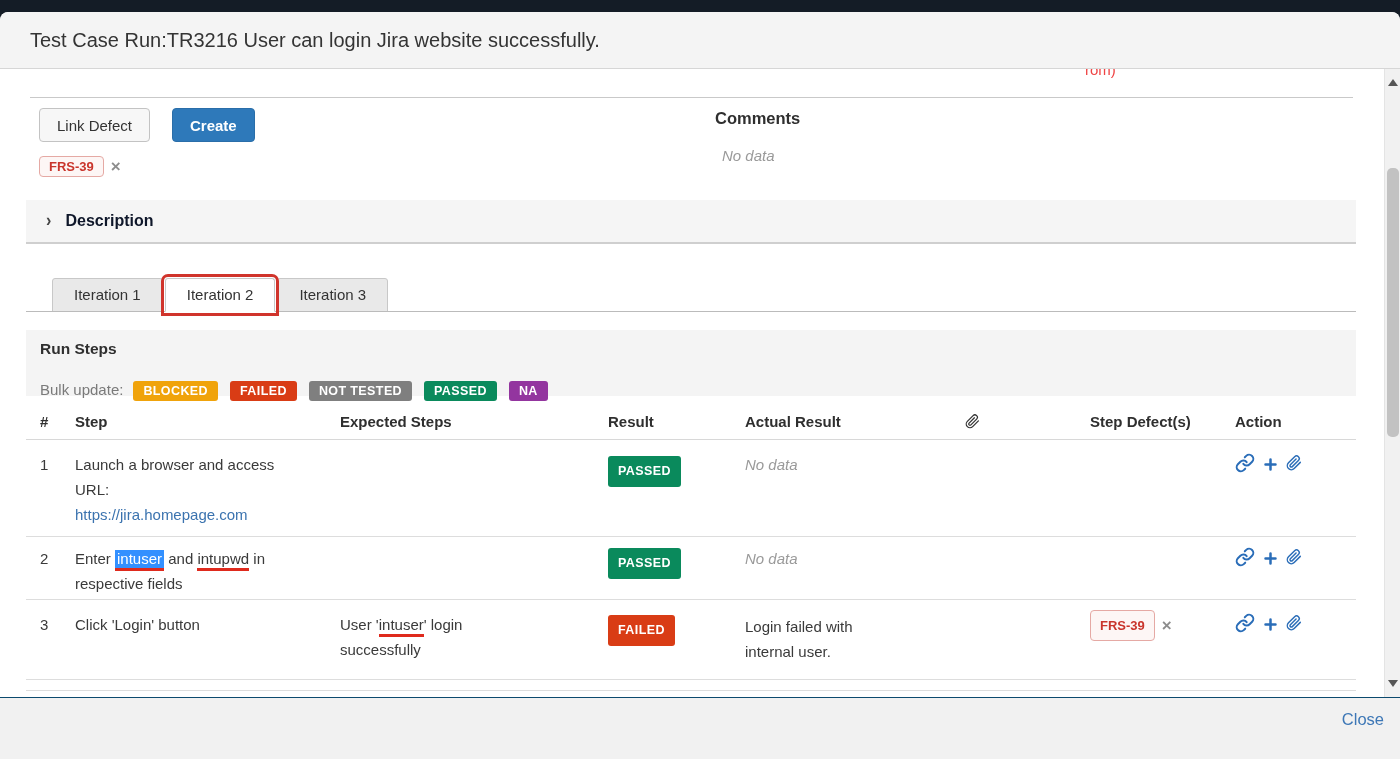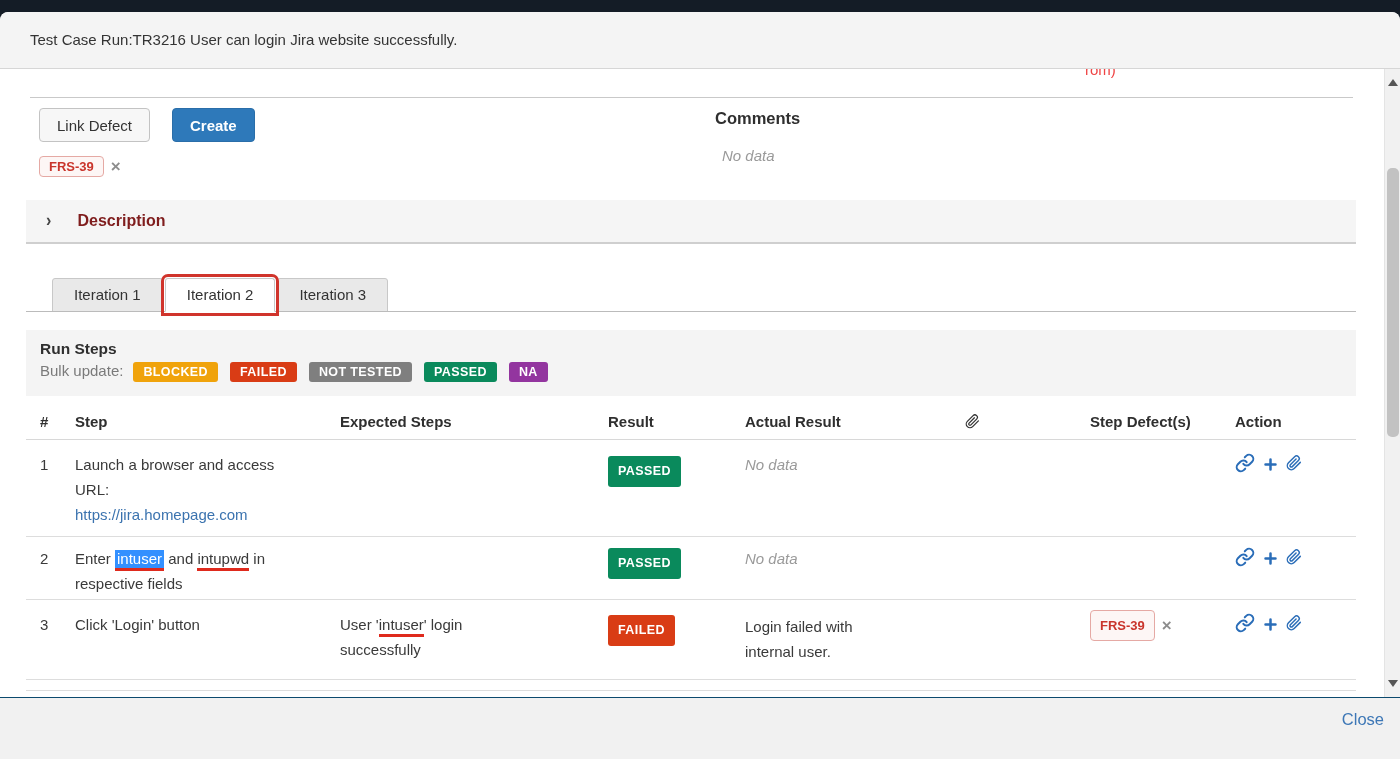--- a/index.html
+++ b/index.html
@@ -5,21 +5,21 @@
   * { margin:0; padding:0; box-sizing:border-box; }
   html,body { width:1400px; height:759px; overflow:hidden; }
   body { background:#141c26; font-family:"Liberation Sans", sans-serif; color:#333; }
 
   .modal { position:absolute; left:0; right:0; top:12px; bottom:0; background:#fff;
            border-radius:8px 8px 0 0; overflow:hidden; }
 
   .modal-header { position:absolute; top:0; left:0; right:0; height:57px;
                   background:#f4f4f4; border-bottom:1px solid #d6d6d6;
                   border-radius:8px 8px 0 0; }
-  .modal-title { font-size:15px; font-weight:400; color:#343434; line-height:56px; padding-left:30px;
+  .modal-title { font-size:20px; font-weight:400; color:#343434; line-height:56px; padding-left:30px;
                  white-space:nowrap; }
 
   .modal-body { position:absolute; top:57px; left:0; right:16px; bottom:62px;
                 background:#fff; overflow:hidden; font-size:15px; }
 
   .clipped-text { position:absolute; left:1085px; top:-8px; font-size:15px; color:#ef4444; }
   .top-hr { position:absolute; left:30px; top:28px; width:1323px; height:1px; background:#c9c9c9; }
 
   .btn { display:inline-block; height:34px; border-radius:4px; font-size:15px; cursor:pointer;
          font-family:"Liberation Sans", sans-serif; }
@@ -33,36 +33,36 @@
   .tag-x { color:#8d8d8d; font-size:17px; font-weight:bold; margin-left:7px; cursor:pointer; vertical-align:-1px; }
   .linked-defect-row { position:absolute; left:39px; top:87px; }
 
   .comments-title { position:absolute; left:715px; top:40px; font-size:16.5px; font-weight:bold; color:#2f2f2f; }
   .comments-empty { position:absolute; left:722px; top:78px; font-style:italic; color:#9a9a9a; }
 
   .desc-bar { position:absolute; left:26px; top:131px; width:1330px; height:44px;
               background:#f5f5f5; border-bottom:2px solid #cfcfcf; line-height:42px; }
   .desc-chevron { display:inline-block; margin-left:20px; color:#444; font-size:16px; font-weight:bold;
                   transform:scaleY(1.1); }
-  .desc-label { margin-left:22px; font-size:16px; font-weight:bold; color:#7f1d1d; }
+  .desc-label { margin-left:10px; font-size:16px; font-weight:bold; color:#0f172a; }
 
   .tabs { position:absolute; left:52px; top:209px; height:34px; white-space:nowrap; }
   .tab { display:inline-block; height:34px; line-height:32px; padding:0 21px; font-size:15px;
          background:#e9e9e9; border:1px solid #c8c8c8; border-radius:3px 3px 0 0; color:#333;
          margin-right:2px; vertical-align:top; cursor:pointer;text-align:right; }
   .tab.active { background:#fff; border-bottom-color:#fff; position:relative; z-index:3;
                 outline:3px solid #d0342c; outline-offset:1px; }
   .tab-underline { position:absolute; left:26px; top:242px; width:1330px; height:1px; background:#bbb; }
 
   .runsteps-panel { position:absolute; left:26px; top:261px; width:1330px; height:66px;
                     background:#f4f4f4; padding:10px 14px; }
   .runsteps-title { font-size:15.5px; font-weight:bold; color:#2f2f2f; margin-bottom:4px; }
   .bulk-label { color:#7a7a7a; font-size:15px; margin-right:10px; }
   .badge { display:inline-block; padding:3px 10px; border-radius:3px; color:#fff;
-           font-size:12.5px; font-weight:bold; letter-spacing:.4px; margin-right:12px; cursor:pointer; }
+           font-size:12.5px; font-weight:bold; letter-spacing:.4px; margin-right:12px; cursor:pointer;margin-top:19px; }
   .result-badge { display:inline-block; padding:3px 10px; border-radius:3px; color:#fff;
                   font-size:12.5px; font-weight:bold; letter-spacing:.4px; }
 
   .thead { position:absolute; left:26px; top:336px; width:1330px; height:35px;
            border-bottom:1px solid #d8d8d8; }
   .th { position:absolute; top:8px; font-weight:bold; font-size:15px; color:#2f2f2f; }
   .col-num { left:14px; } .col-step { left:49px; width:255px; } .col-exp { left:314px; width:245px; }
   .col-res { left:582px; } .col-act { left:719px; width:210px; } .col-clip { left:939px; }
   .col-def { left:1064px; width:160px; } .col-action { left:1209px; width:110px; }
 

